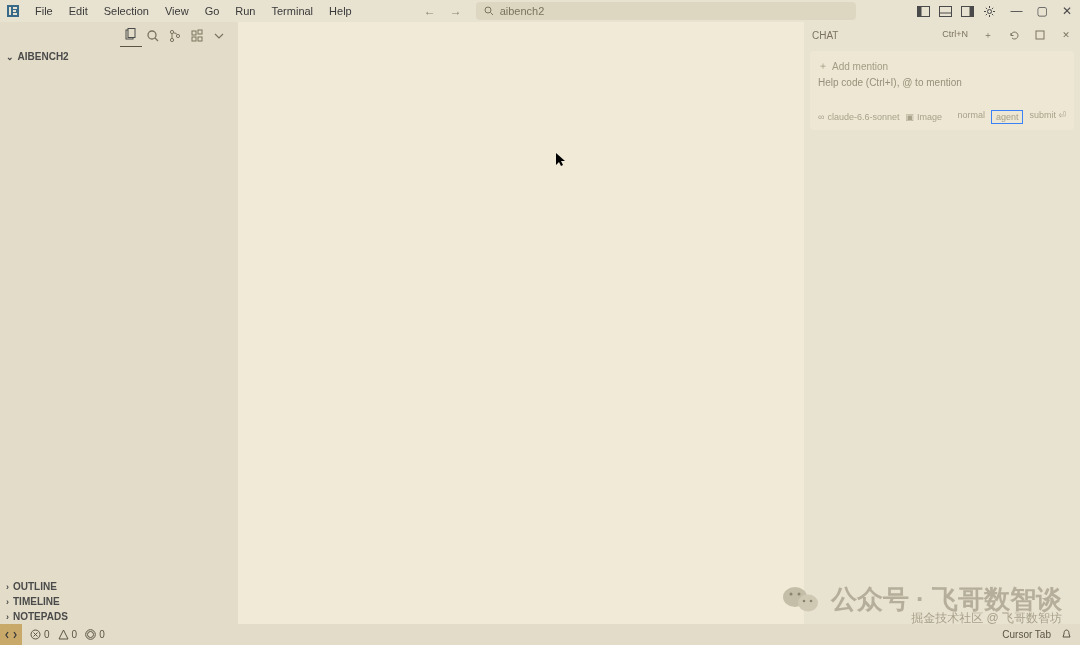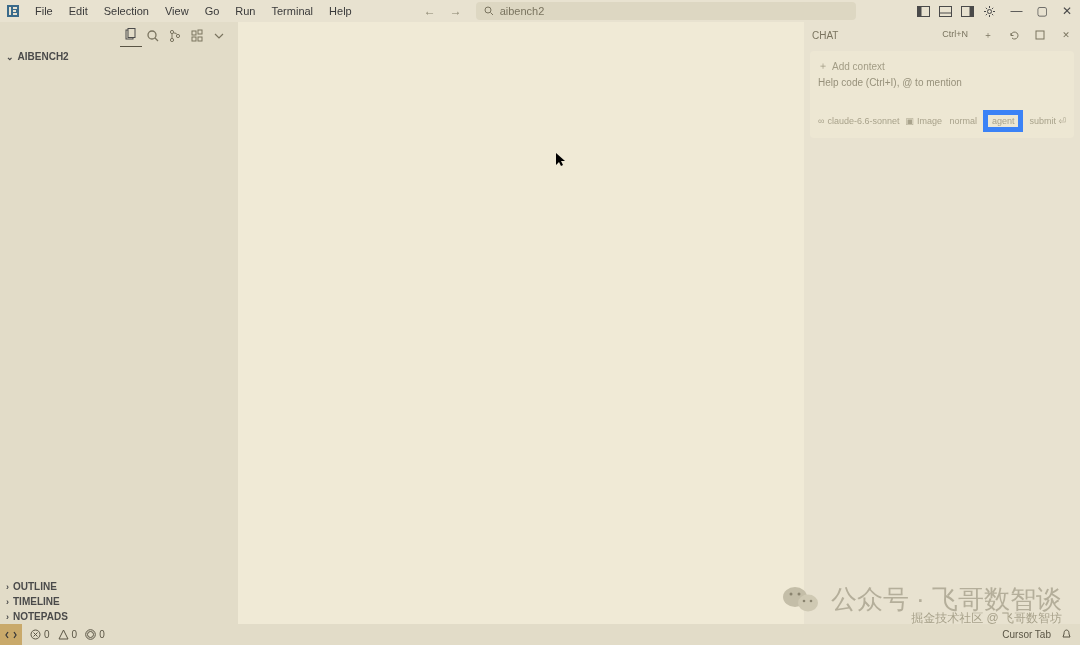--- a/index.html
+++ b/index.html
@@ -35,28 +35,28 @@
   .rp-tab { cursor:pointer; padding:5px 0; }
   .rp-tab.active { color:#3a3a3a; border-bottom:1.5px solid #3a3a3a; font-weight:400;margin-top:43px; }
   .rp-tabs-right { margin-left:auto; display:flex; gap:14px; font-size:9px; }
   .rp-tabs-right .ic { width:12px; height:12px; cursor:pointer; display:flex; align-items:center; justify-content:center; }
   .composer-box { margin:4px 6px; background:#ede7d3; border-radius:4px; padding:8px 8px 6px 8px; font-size:10px; color:#9a9480; }
   .add-ctx { color:#a29c85; margin-bottom:4px; display:flex; align-items:center; gap:4px; cursor:pointer;}
   .edit-line { color:#97917b; }
   .composer-footer { display:flex; align-items:center; margin-top:22px; font-size:9px; color:#a8a28b; gap:6px; }
   .model-chip { display:flex; align-items:center; gap:3px; cursor:pointer; }
   .img-chip { display:flex; align-items:center; gap:3px; cursor:pointer; }
-  .footer-right { margin-left:auto; display:flex; align-items:center; gap:6px; }
-  .agent-box { border:5px solid #3b82f6; padding:1px 4px; color:#a8a28b; }
+  .footer-right { margin-left:auto; display:flex; align-items:flex-start; gap:6px; }
+  .agent-box { border:1px solid #3b82f6; padding:1px 4px; color:#a8a28b; }
   .statusbar { position:absolute; bottom:0; left:0; right:0; height:21px; background:#e2dcc8; display:flex; align-items:center; font-size:10px; color:#5a5545; }
   .sb-left { display:flex; align-items:center; gap:8px; }
   .sb-remote { background:#c9a96a; width:22px; height:21px; display:flex; align-items:center; justify-content:center; color:#3a3a3a; }
   .sb-item { display:flex; align-items:center; gap:3px; cursor:pointer; }
   .sb-right { margin-left:auto; display:flex; align-items:flex-end; gap:10px; margin-right:8px; }
-  .watermark { position:absolute; right:18px; bottom:28px; display:flex; align-items:center; gap:10px; color:#b4ae9a; font-size:26px; font-weight:400; pointer-events:none; }
+  .watermark { position:absolute; right:18px; bottom:28px; display:flex; align-items:center; gap:10px; color:#b4ae9a; font-size:26px; font-weight:700; pointer-events:none; }
   .watermark .wx { width:40px; height:36px; border-radius:6px; display:flex; align-items:center; justify-content:center; }
   .watermark2 { position:absolute; right:18px; bottom:18px; font-size:12px; color:#a8a28b; pointer-events:none; }
   svg { display:block; }
 </style>
 </head>
 <body>
 
 <div class="titlebar">
   <div class="app-icon">
     <svg viewBox="0 0 14 14">
@@ -207,21 +207,21 @@
             <svg width="10" height="10" viewBox="0 0 10 10">
               <rect x="1" y="1" width="8" height="8" fill="none" stroke="#7a745f"></rect>
             </svg>
           </div>
         <div class="ic">✕</div>
       </div>
     </div>
     <div class="composer-box">
       <div class="add-ctx">
         <span>＋</span>
-        <span>Add context</span>
+        <span>Add mention</span>
       </div>
       <div class="edit-line">Help code (Ctrl+I), @ to mention</div>
       <div class="composer-footer">
         <div class="model-chip">
           <span>∞</span>
           <span>claude-6.6-sonnet</span>
         </div>
         <div class="img-chip">
           <span>▣</span>
           <span>Image</span>

